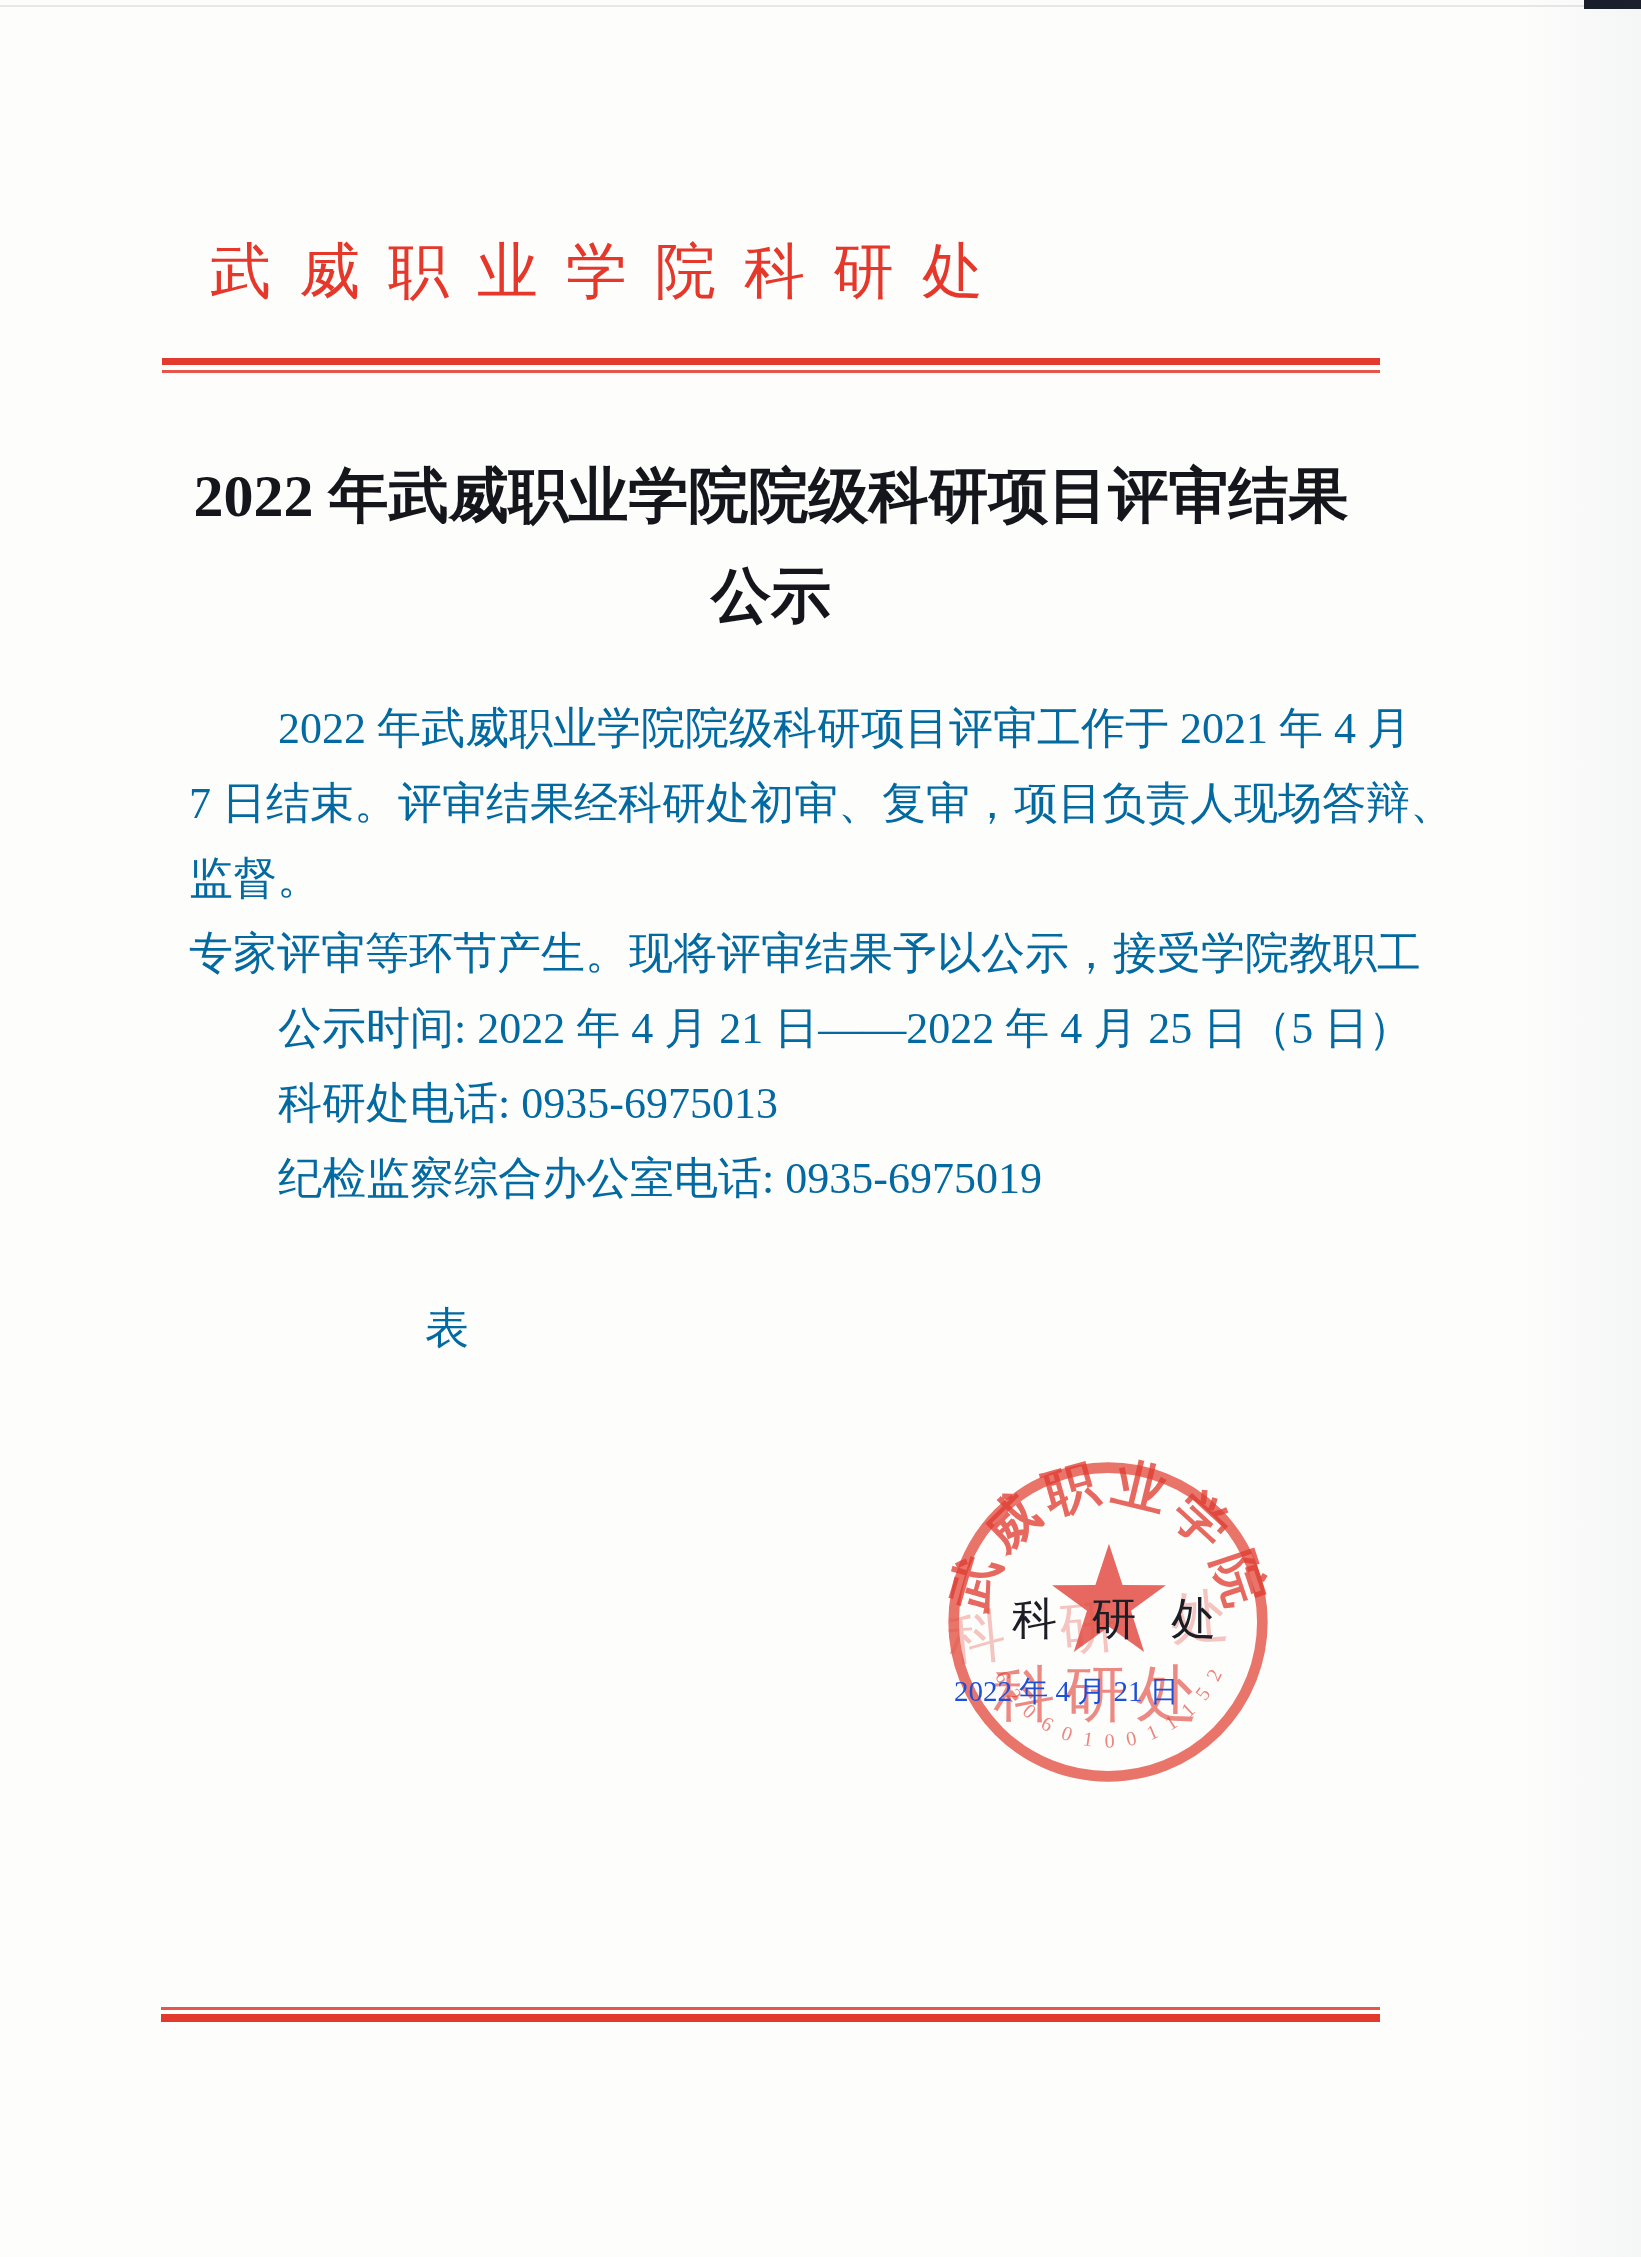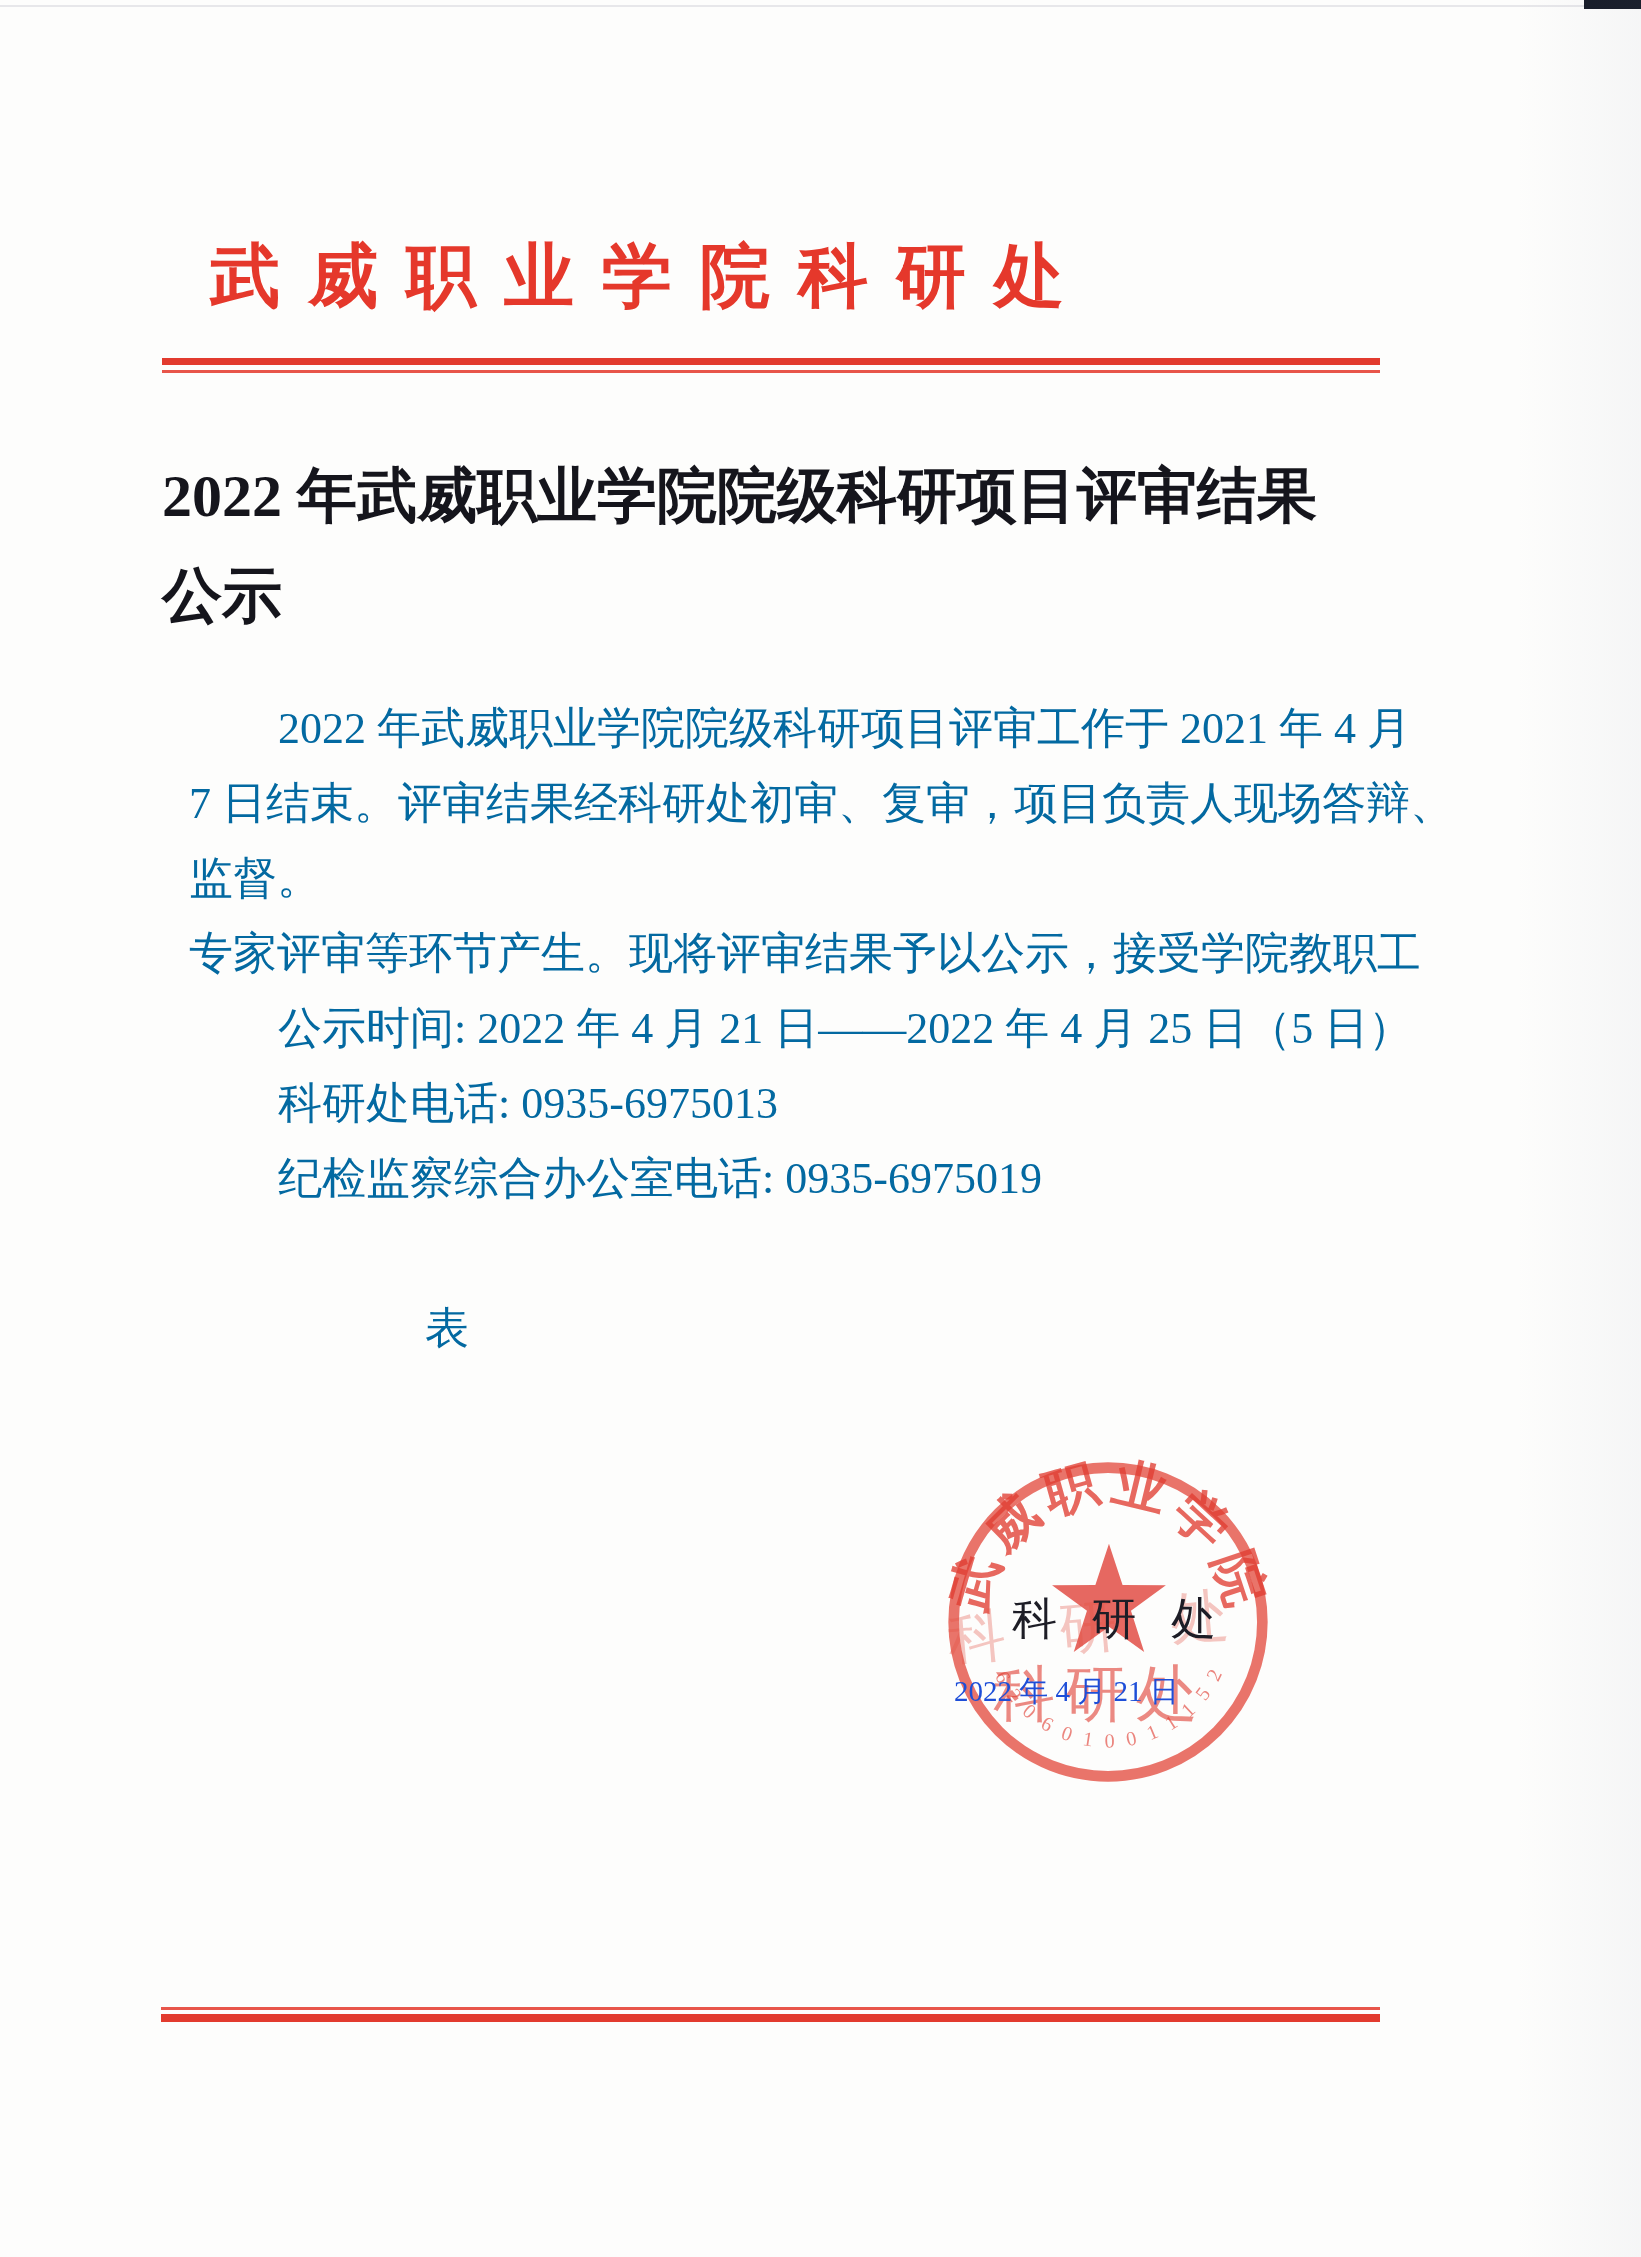--- a/index.html
+++ b/index.html
@@ -9,32 +9,32 @@
     background:#fdfdfc;
     font-family:"Liberation Serif","DejaVu Serif",serif;
   }
   .scan-top-edge { position:absolute; left:0; top:4.8px; width:1641px; height:1.9px; background:#e7e7ea; }
   .scan-corner   { position:absolute; left:1584px; top:0; width:57px; height:8.7px; background:#161b27; }
   .scan-shade    { position:absolute; right:0; top:0; width:126px; height:2257px;
                    background:linear-gradient(to right, rgba(110,120,145,0), rgba(110,120,145,0.055)); }
 
   .letterhead {
     position:absolute; left:210px; top:238px;
-    font-size:70px; font-weight:bold; color:#e5382b;
+    font-size:61px; font-weight:normal; color:#e5382b;
     letter-spacing:28px; white-space:nowrap; line-height:1.1;
   }
   .rule { position:absolute; background:#e23b2e; }
   .rule-top-thick    { left:162px; top:358px; width:1218px; height:6.8px; }
   .rule-top-thin     { left:162px; top:370px; width:1218px; height:2.9px; background:#e8554a; }
   .rule-bottom-thin  { left:161px; top:2007px; width:1219px; height:2.9px; background:#e8554a; }
   .rule-bottom-thick { left:161px; top:2014px; width:1219px; height:7.7px; }
 
   .doc-title {
     position:absolute; left:162px; top:446px; width:1218px;
-    text-align:left; font-size:60px; font-weight:bold;
+    text-align:center; font-size:60px; font-weight:bold;
     color:#15151c; line-height:100px;
   }
 
   .body-text {
     position:absolute; left:189px; top:691px; width:1274px;
     font-size:44px; color:#0369a1;
   }
   .body-text .line { height:75px; line-height:75px; white-space:nowrap; }
   .indent2      { padding-left:89px; }
   .indent-attach{ padding-left:236px; }

